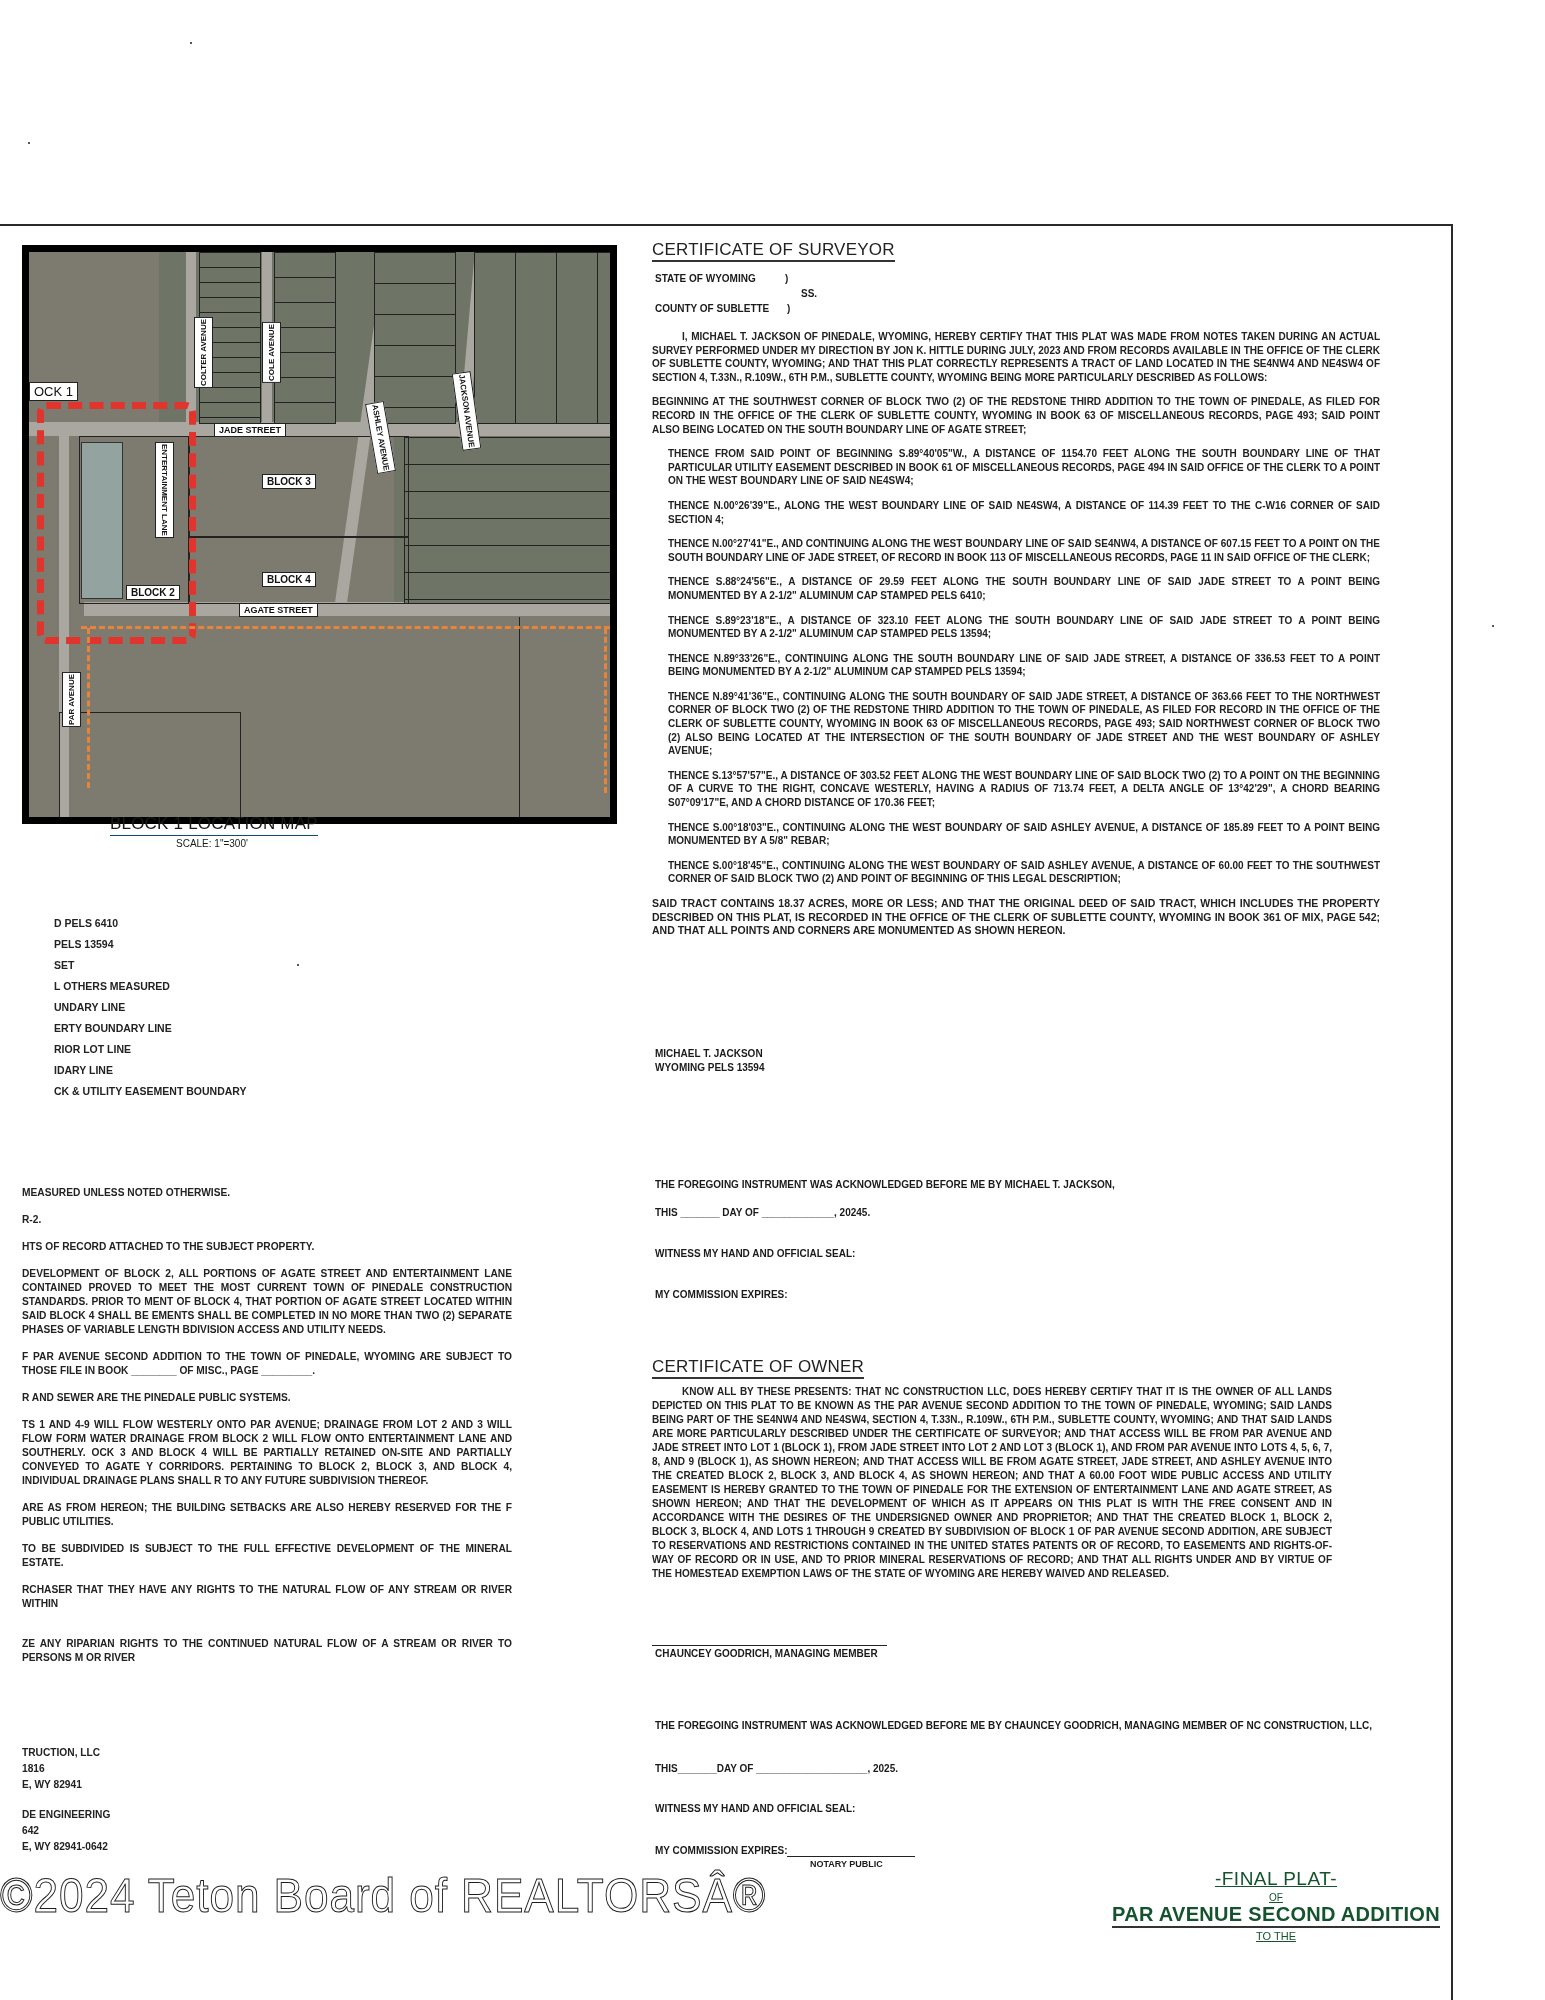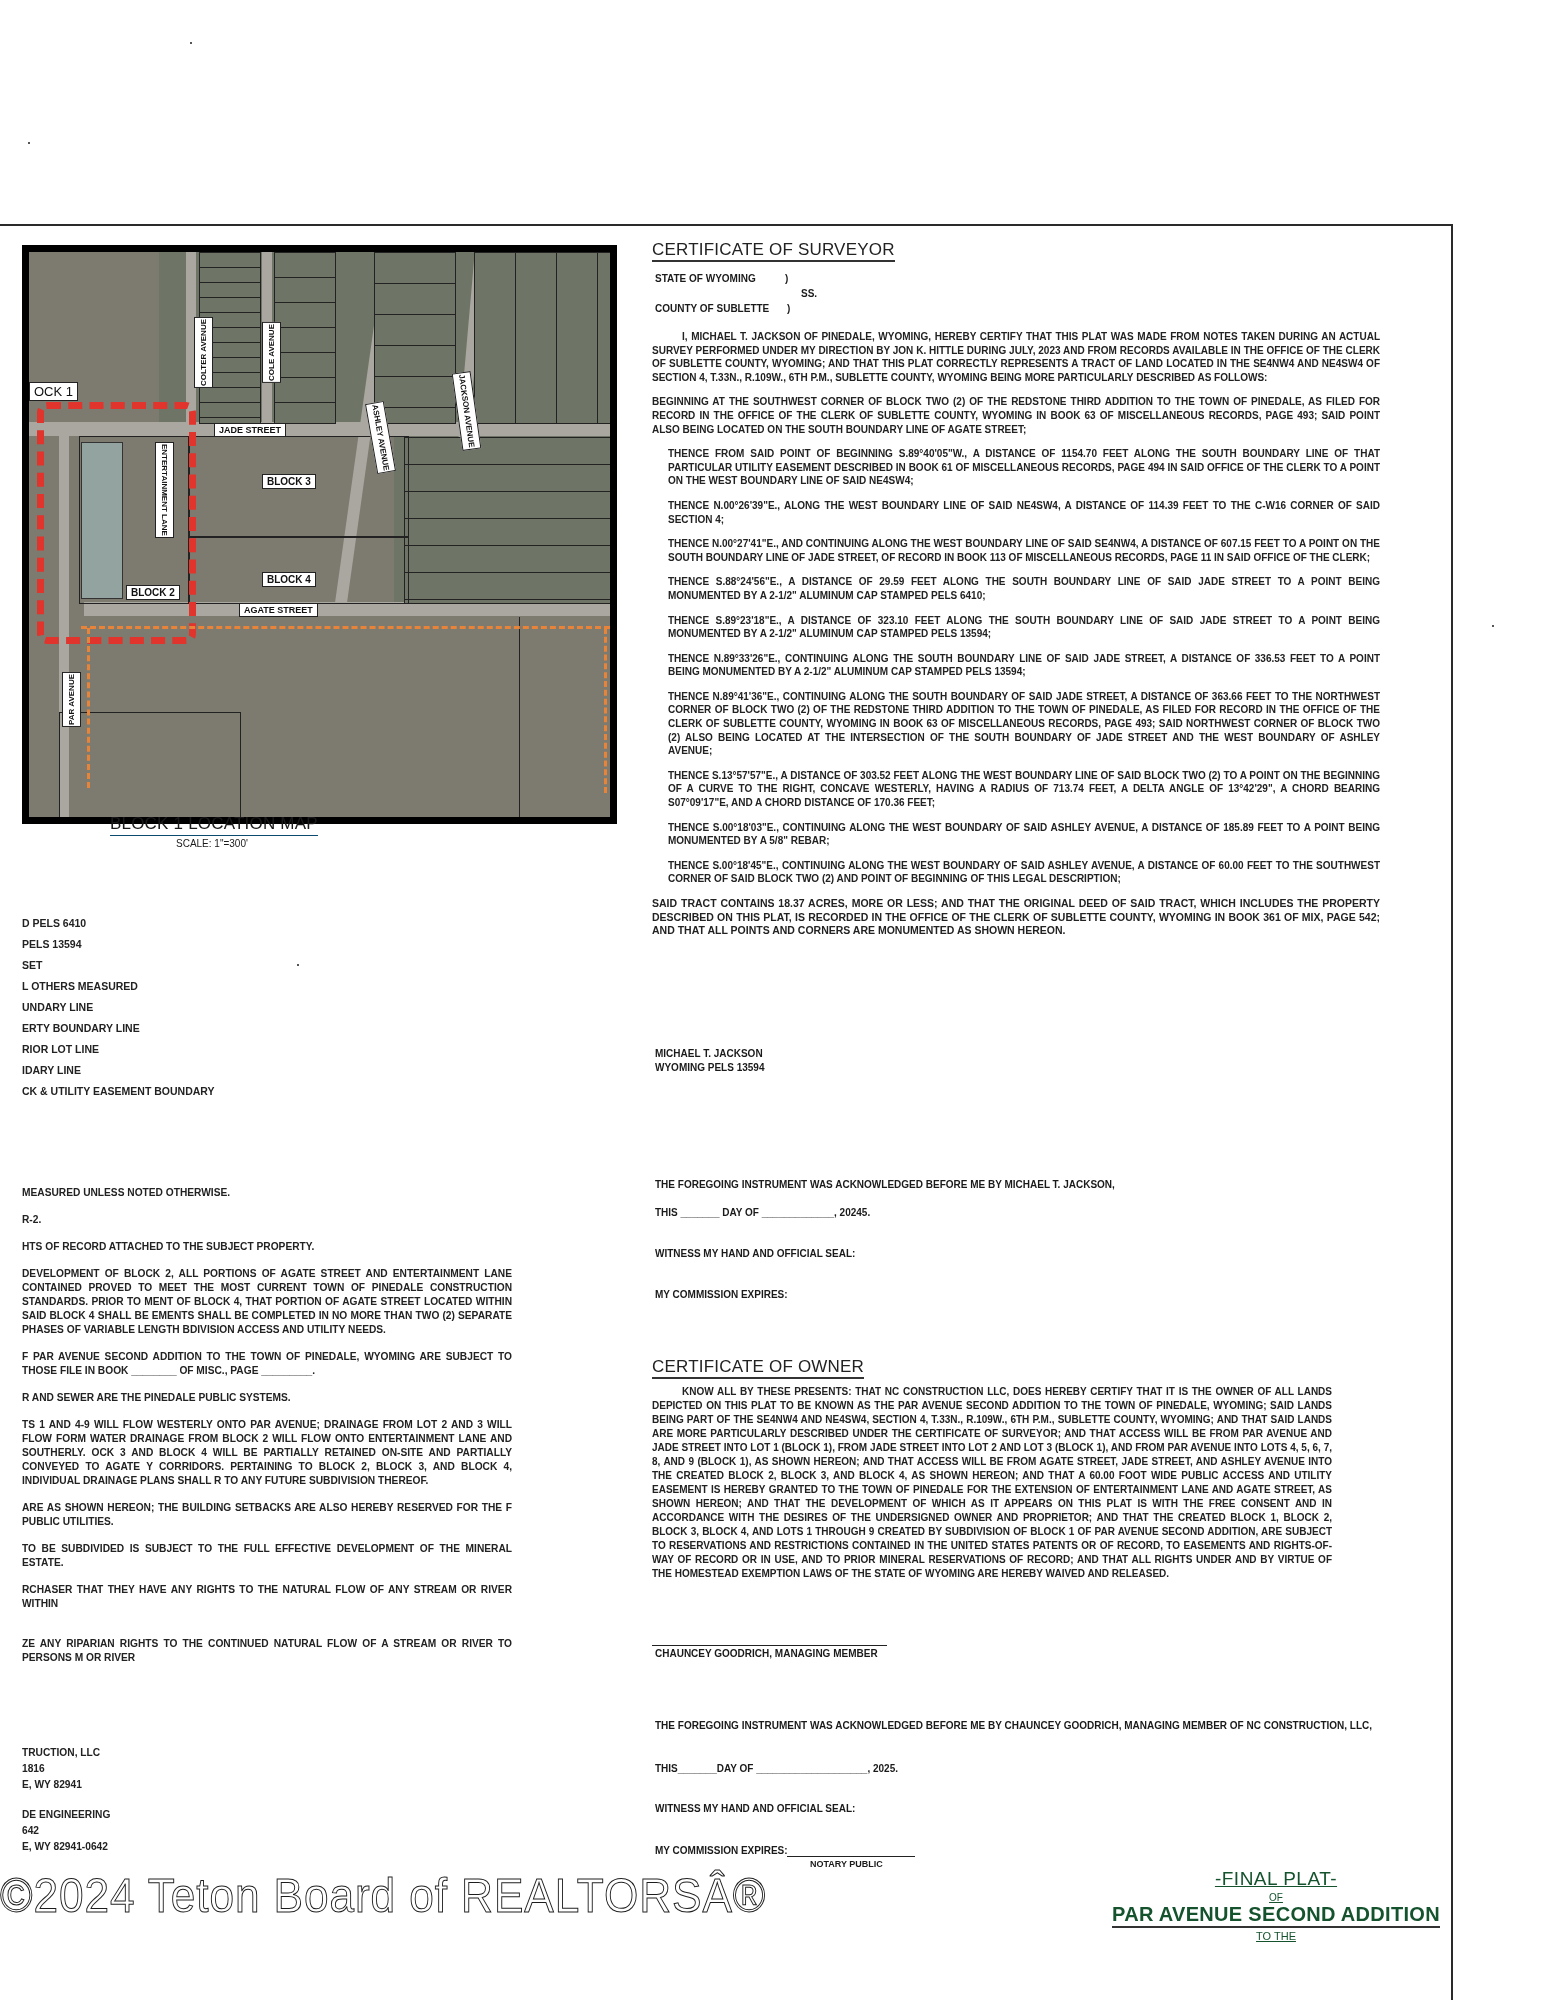--- a/index.html
+++ b/index.html
@@ -28,21 +28,21 @@
   .map .vlabel { writing-mode: vertical-rl; }
   .map .dash-red { position: absolute; border: 7px dashed #e0342c; }
   .map .dash-orange { position: absolute; border-top: 3px dashed #e8843a; }
   .map-caption {
     position: absolute; left: 110px; top: 814px; font-size: 17px; letter-spacing: 0.2px;
     border-bottom: 1px solid #0c4a6e; padding-bottom: 1px;
   }
   .map-scale { position: absolute; left: 176px; top: 838px; font-size: 10px; }
   
   .legend { position: absolute; left: 22px; top: 913px; font-size: 10.5px; font-weight: bold; color: #222; }
-  .legend div { height: 21px; line-height: 21px; white-space: nowrap; }
+  .legend div { height: 21px; line-height: 21px; white-space: nowrap; margin-left: 32px; }
   .notes { position: absolute; left: 22px; top: 1186px; width: 490px; font-size: 10.2px; font-weight: bold; color: #222; line-height: 14px; }
   .notes p { margin: 0 0 13px 0; text-align: justify; white-space: pre-line; }
   .contacts { position: absolute; left: 22px; top: 1745px; font-size: 10.2px; font-weight: bold; line-height: 16px; color: #222; }
   .contacts p { margin: 0 0 14px 0; white-space: pre-line; }
   
   .col-right { position: absolute; left: 652px; width: 728px; font-size: 10px; color: #222; }
   .heading {
     position: absolute; left: 652px; font-size: 17px; color: #222;
     border-bottom: 2px solid #333; padding-bottom: 0; letter-spacing: 0.2px;
   }
@@ -134,21 +134,21 @@
 </div>
 
 <div class="notes">
   <p>MEASURED UNLESS NOTED OTHERWISE.</p>
   <p>R-2.</p>
   <p>HTS OF RECORD ATTACHED TO THE SUBJECT PROPERTY.</p>
   <p>DEVELOPMENT OF BLOCK 2, ALL PORTIONS OF AGATE STREET AND ENTERTAINMENT LANE CONTAINED PROVED TO MEET THE MOST CURRENT TOWN OF PINEDALE CONSTRUCTION STANDARDS. PRIOR TO MENT OF BLOCK 4, THAT PORTION OF AGATE STREET LOCATED WITHIN SAID BLOCK 4 SHALL BE EMENTS SHALL BE COMPLETED IN NO MORE THAN TWO (2) SEPARATE PHASES OF VARIABLE LENGTH BDIVISION ACCESS AND UTILITY NEEDS.</p>
   <p>F PAR AVENUE SECOND ADDITION TO THE TOWN OF PINEDALE, WYOMING ARE SUBJECT TO THOSE FILE IN BOOK ________ OF MISC., PAGE _________.</p>
   <p>R AND SEWER ARE THE PINEDALE PUBLIC SYSTEMS.</p>
   <p>TS 1 AND 4-9 WILL FLOW WESTERLY ONTO PAR AVENUE; DRAINAGE FROM LOT 2 AND 3 WILL FLOW FORM WATER DRAINAGE FROM BLOCK 2 WILL FLOW ONTO ENTERTAINMENT LANE AND SOUTHERLY. OCK 3 AND BLOCK 4 WILL BE PARTIALLY RETAINED ON-SITE AND PARTIALLY CONVEYED TO AGATE Y CORRIDORS. PERTAINING TO BLOCK 2, BLOCK 3, AND BLOCK 4, INDIVIDUAL DRAINAGE PLANS SHALL R TO ANY FUTURE SUBDIVISION THEREOF.</p>
-  <p>ARE AS SHOWN HEREON; THE BUILDING SETBACKS ARE ALSO HEREBY RESERVED FOR THE F PUBLIC UTILITIES.</p>
+  <p>ARE AS FROM HEREON; THE BUILDING SETBACKS ARE ALSO HEREBY RESERVED FOR THE F PUBLIC UTILITIES.</p>
   <p>TO BE SUBDIVIDED IS SUBJECT TO THE FULL EFFECTIVE DEVELOPMENT OF THE MINERAL ESTATE.</p>
   <p style="margin-bottom:26px;">RCHASER THAT THEY HAVE ANY RIGHTS TO THE NATURAL FLOW OF ANY STREAM OR RIVER WITHIN</p>
   <p>ZE ANY RIPARIAN RIGHTS TO THE CONTINUED NATURAL FLOW OF A STREAM OR RIVER TO PERSONS M OR RIVER</p>
 </div>
 
 <div class="contacts">
   <p>TRUCTION, LLC
  1816
 E, WY 82941</p>
   <p>DE ENGINEERING

